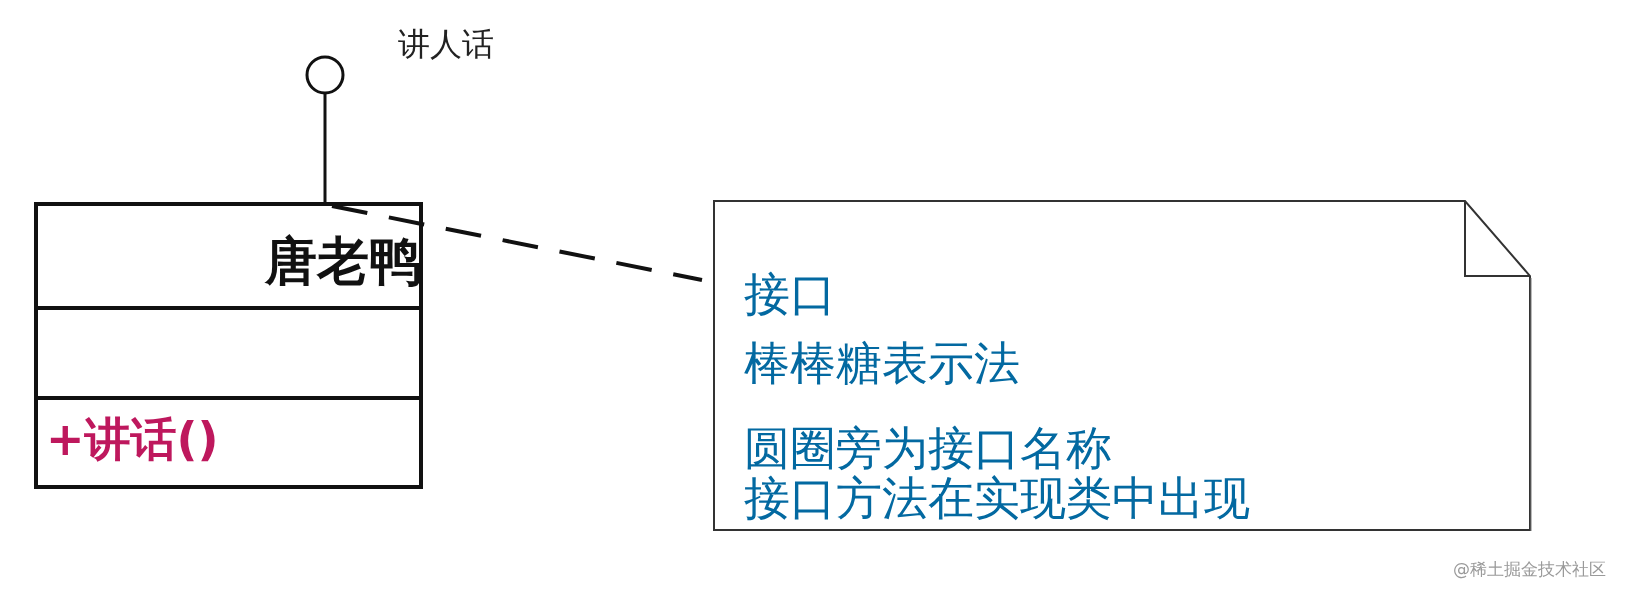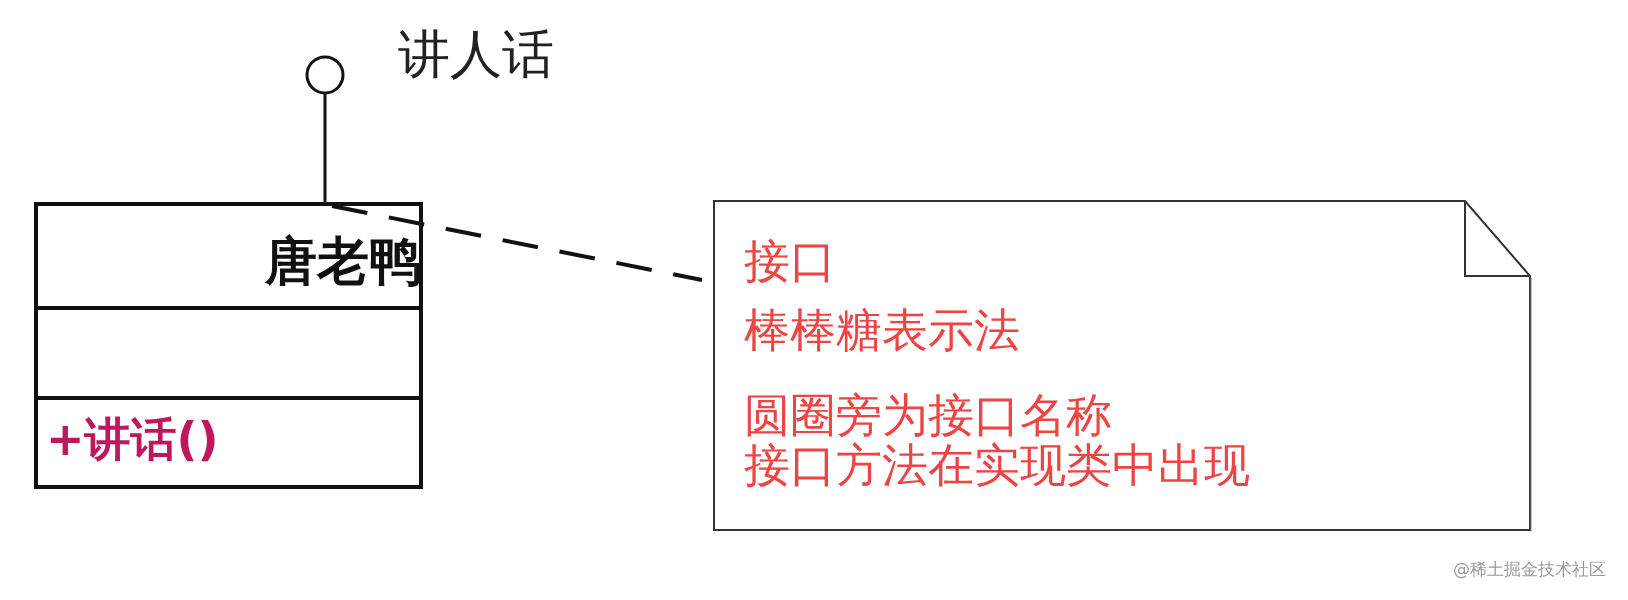--- a/index.html
+++ b/index.html
@@ -1,23 +1,23 @@
 <!DOCTYPE html>
 <html><head>
 <meta charset="utf-8">
 <style>
   html, body { margin:0; padding:0; background:#ffffff; }
   body { width:1628px; height:600px; position:relative; overflow:hidden;
          font-family: "DejaVu Sans", "Liberation Sans", sans-serif; color:#111; }
   svg.canvas { position:absolute; left:0; top:0; }
   .txt { position:absolute; white-space:nowrap; line-height:1; }
-  .iface-label { left:398px; top:28px; font-size:52px; font-weight:300; color:#222; }
+  .iface-label { left:398px; top:28px; font-size:32px; font-weight:300; color:#222; }
   .class-name { left:36px; width:385px; top:226px; text-align:right; font-size:52px; font-weight:bold; color:#111;margin-top:9px; }
   .op { left:46px; top:416px; font-size:46px; color:#be185d;font-weight:bold; }
-  .note-line { left:744px; font-size:46px; color:#ef4444; }
+  .note-line { left:744px; font-size:46px; color:#0369a1;margin-top:33px; }
   .watermark { right:22px; bottom:22px; font-size:17px; color:#9a9a9a;margin-left:15px; }
 </style>
 </head>
 <body>
 
 <svg class="canvas" width="1628" height="600" viewBox="0 0 1628 600">
 
   <circle cx="325" cy="75" r="18" fill="#fff" stroke="#111" stroke-width="3"></circle>
   <line x1="325" y1="93" x2="325" y2="205" stroke="#111" stroke-width="3"></line>
 

